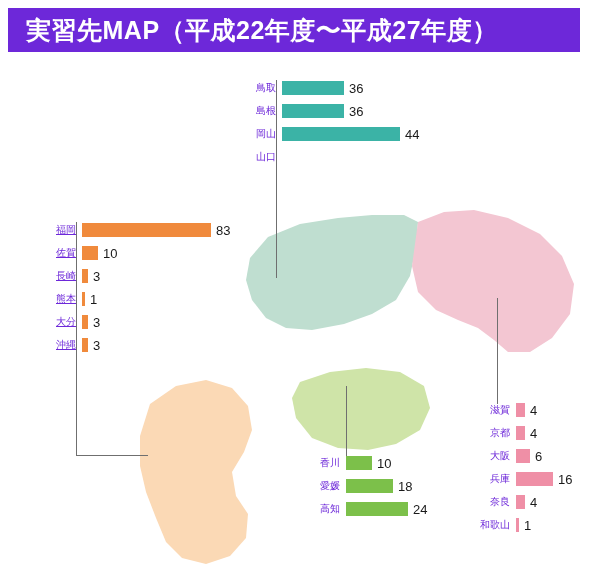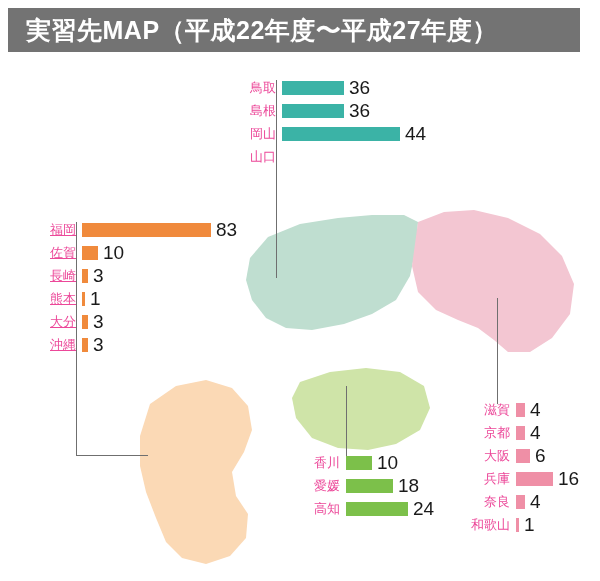--- a/index.html
+++ b/index.html
@@ -8,43 +8,43 @@
     background:#ffffff;
     font-family:"Liberation Sans","DejaVu Sans",sans-serif;
     position:relative;
     overflow:hidden;
   }
   #stage{position:relative;width:600px;height:581px;}
 
   
   .title-bar{
     position:absolute;left:8px;top:8px;width:572px;height:44px;
-    background:#737373;
+    background:#6d28d9;
     display:flex;align-items:center;
   }
   .title-text{
     color:#ffffff;font-size:25px;font-weight:bold;
     padding-left:18px;letter-spacing:0.5px;white-space:nowrap;
   }
 
   
   .map-layer{position:absolute;left:0;top:52px;width:600px;height:529px;}
   .map-svg{display:block;}
 
   
   .chart{position:absolute;}
   .row{display:flex;align-items:center;height:20px;margin-bottom:3px;}
   .lbl{
-    font-size:13px;color:#ec4899;text-align:right;white-space:nowrap;
+    font-size:10px;color:#6d28d9;text-align:right;white-space:nowrap;
     padding-right:6px;
   }
   .barwrap{position:relative;height:14px;display:flex;align-items:center;}
   .bar{height:14px;display:block;}
   .val{
-    font-size:19px;color:#1a1a1a;padding-left:5px;white-space:nowrap;text-align:center;
+    font-size:13px;color:#1a1a1a;padding-left:5px;white-space:nowrap;text-align:center;
   }
   
   .bar.broken{position:relative;}
   .bar.broken::after{
     content:"";position:absolute;right:6px;top:-2px;
     width:10px;height:18px;background:#ffffff;
     transform:skewX(-20deg);
   }
   .bar.broken::before{
     content:"";position:absolute;right:12px;top:-2px;

